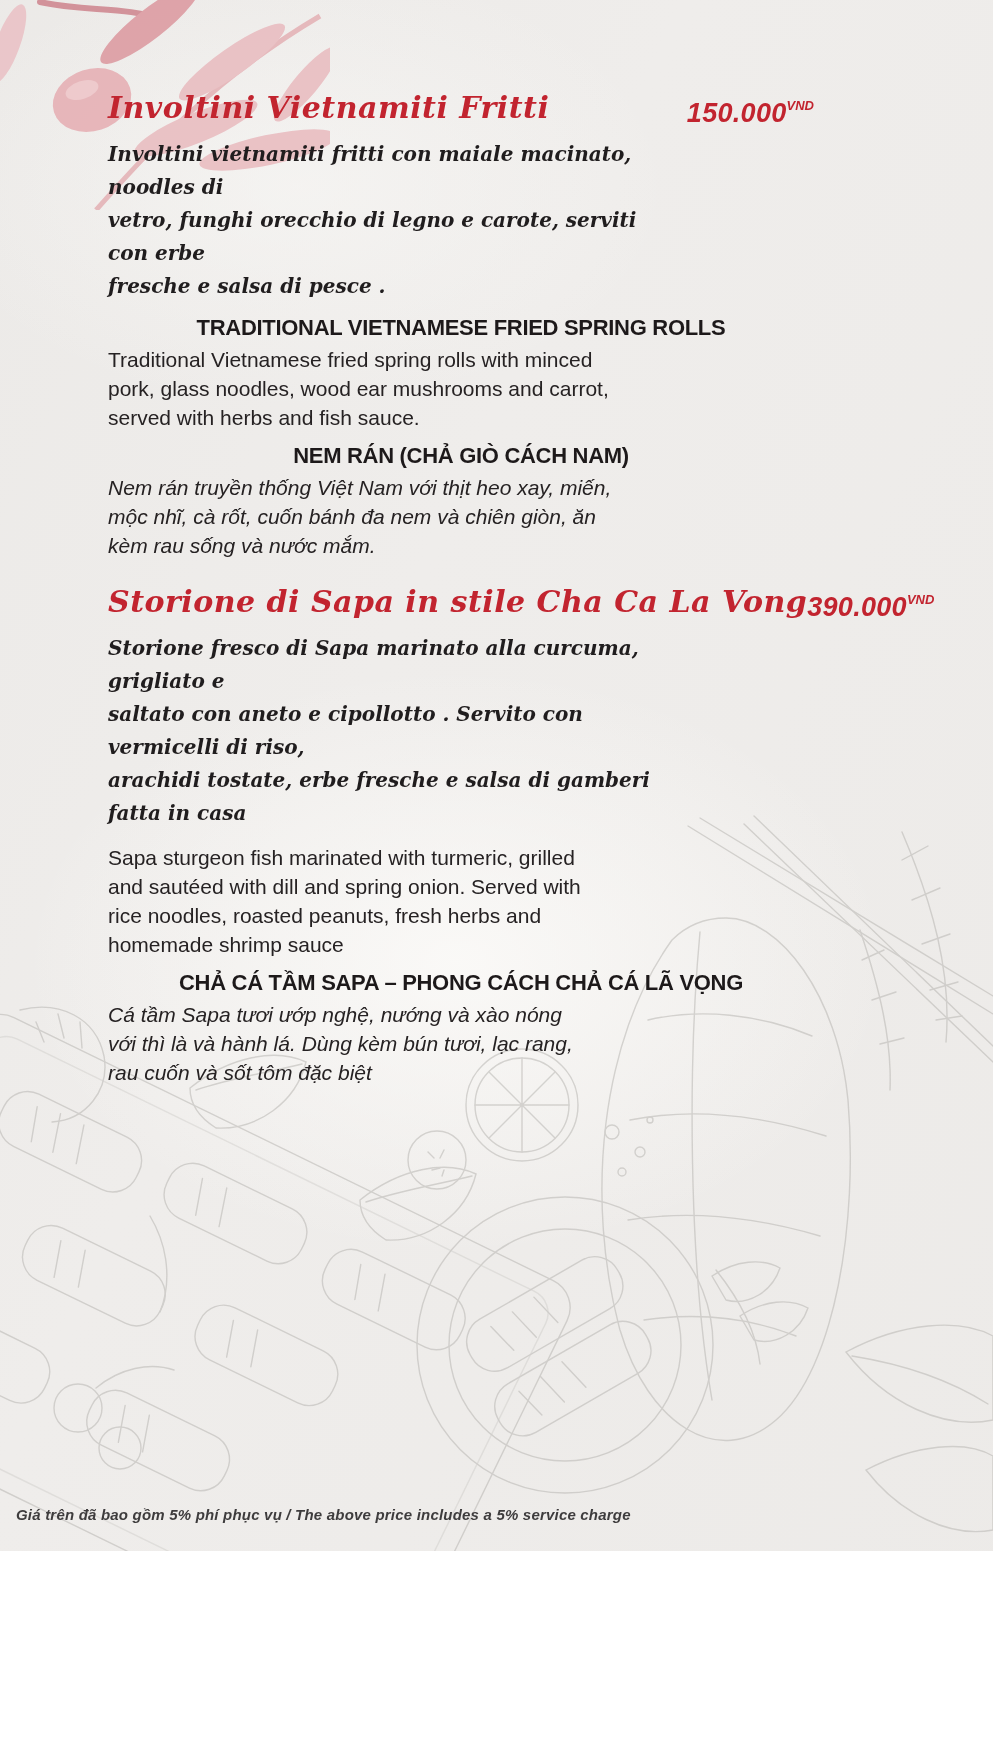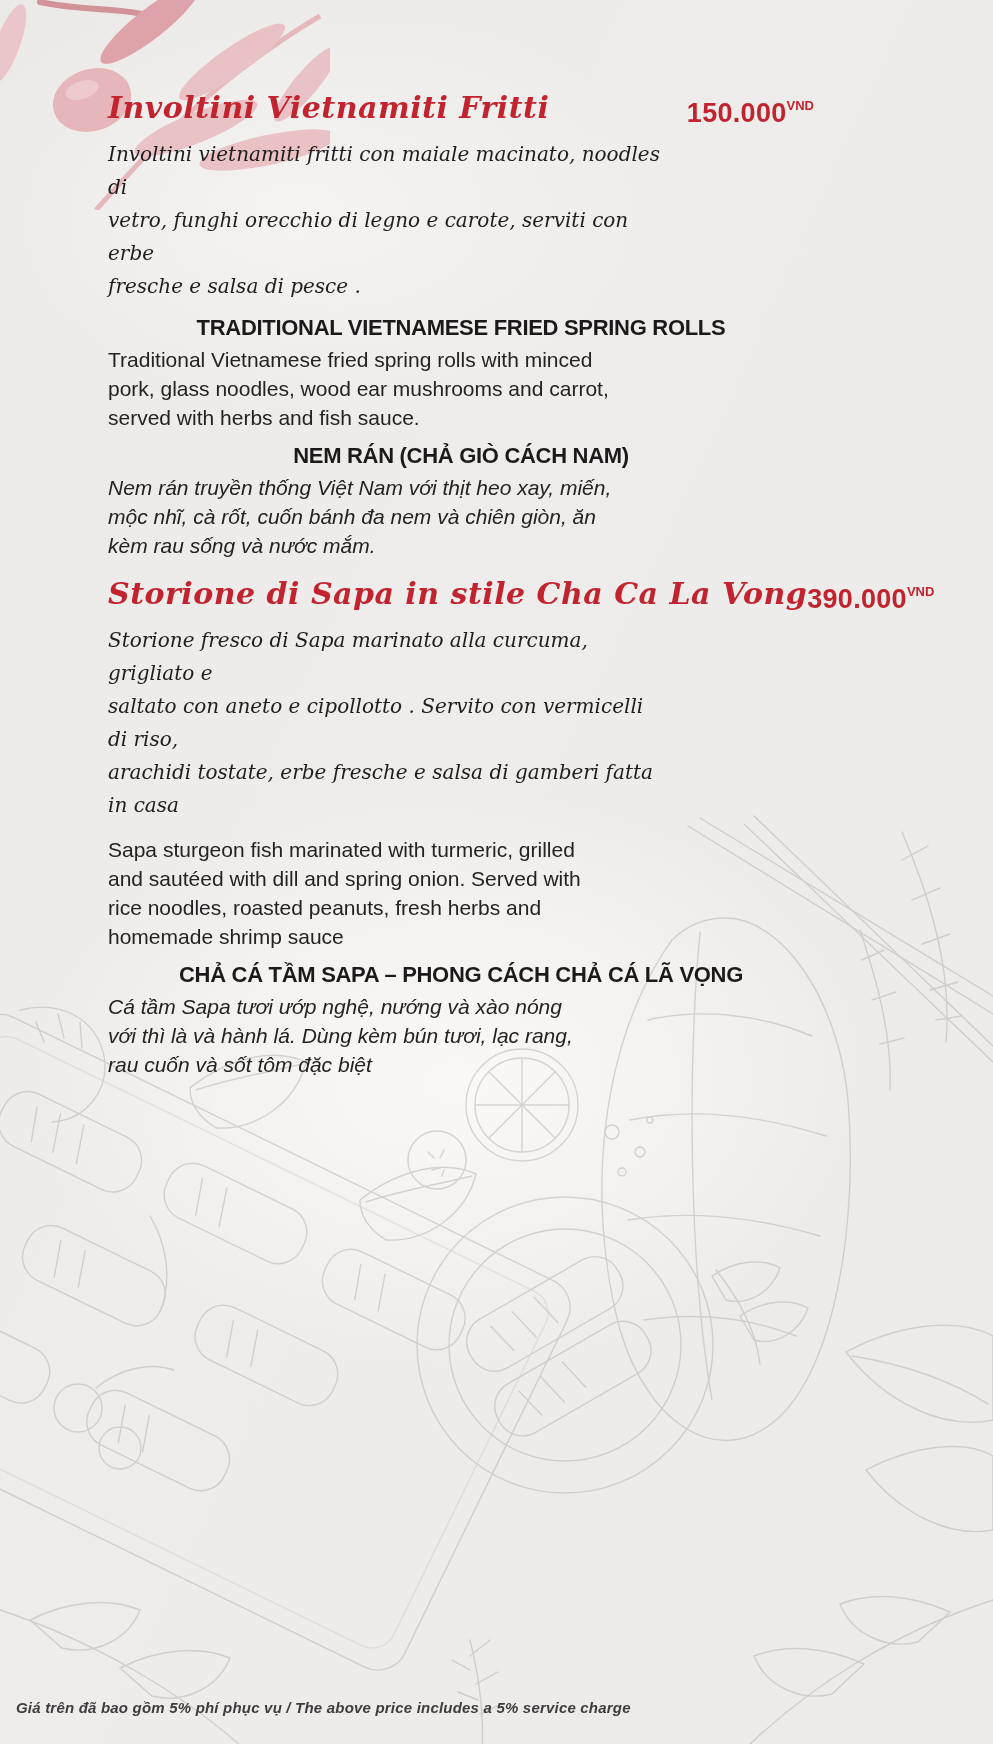--- a/index.html
+++ b/index.html
@@ -1,18 +1,18 @@
 <!DOCTYPE html>
 <html><head>
 <meta charset="utf-8">
 <style>
   html,body{margin:0;padding:0;}
   .page{
     position:relative;
-    width:993px;height:1744px;
+    width:993px;height:1551px;
     overflow:hidden;
     background-color:#efedeb;
     background-image:
       radial-gradient(ellipse 620px 420px at 46% 62%, rgba(252,251,249,.85), rgba(252,251,249,0) 70%),
       radial-gradient(ellipse 500px 300px at 30% 12%, rgba(249,248,246,.6), rgba(249,248,246,0) 75%),
       linear-gradient(115deg, rgba(230,228,225,.35) 0%, rgba(244,243,241,.0) 40%, rgba(231,229,226,.3) 100%);
     font-family:"Liberation Sans", sans-serif;
     color:#262223;
   }
   .branch{position:absolute;top:0;left:0;}
@@ -23,27 +23,27 @@
     margin:0;
     font-family:"DejaVu Serif", serif;
     font-style:italic;font-weight:700;
     font-size:30px;line-height:44px;
     letter-spacing:.5px;white-space:nowrap;
     color:#c2242f;
   }
   .price{
     padding-top:7px;white-space:nowrap;
     font-weight:700;font-size:27px;line-height:30px;
-    color:#c2242f;letter-spacing:.3px;
+    color:#c2242f;letter-spacing:.3px;font-style:italic;
   }
   .price sup{font-size:13px;font-weight:700;position:relative;top:-2px;letter-spacing:0;}
   .desc-it{
     margin:0 0 13px;width:560px;
     font-family:"DejaVu Serif", serif;
-    font-style:italic;font-weight:400;
+    font-style:italic;font-weight:700;
     font-size:20px;line-height:33px;
     color:#201d1e;white-space:pre-line;
   }
   .dish-name{
     margin:0 0 5px;
     font-size:22px;line-height:24px;font-weight:800;
     letter-spacing:-.3px;color:#1d191a;text-align:center;
   }
   .desc-en{
     margin:0 0 12px;width:580px;
@@ -51,21 +51,21 @@
     color:#28242
 5;white-space:pre-line;
   }
   .desc-vi{
     margin:0;width:580px;
     font-style:italic;font-weight:500;
     font-size:21px;line-height:29px;
     color:#28242
 5;white-space:pre-line;
   }
-  .menu-item + .menu-item{margin-top:12px;}
+  .menu-item + .menu-item{margin-top:20px;}
   .footer{
     position:absolute;bottom:28px;left:16px;width:100%;
     text-align:left;
     font-style:italic;font-weight:600;
     font-size:15px;color:#3e3c3d;letter-spacing:.2px;
   }
 </style>
 </head>
 <body>
 

